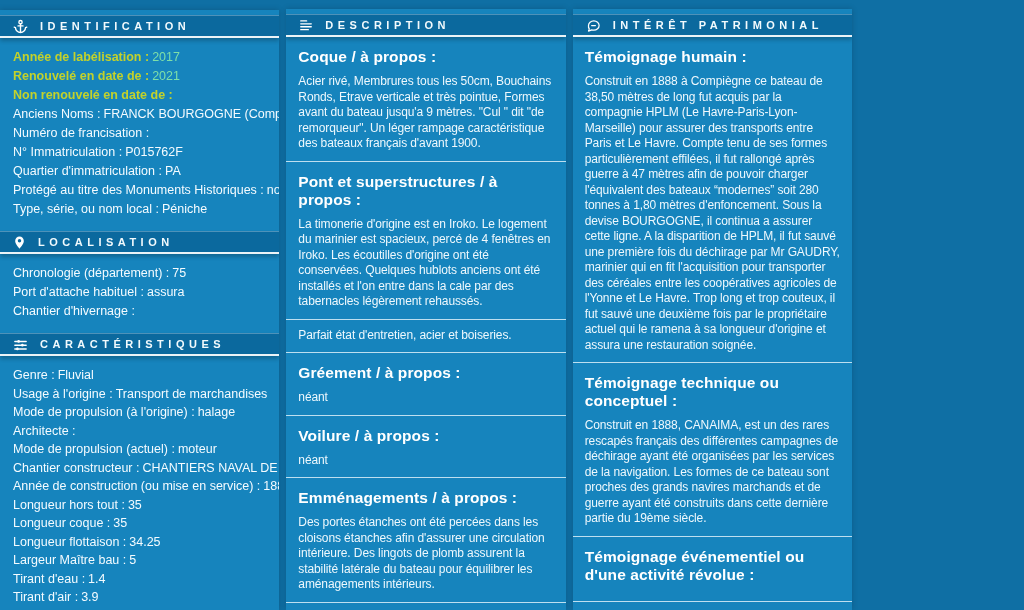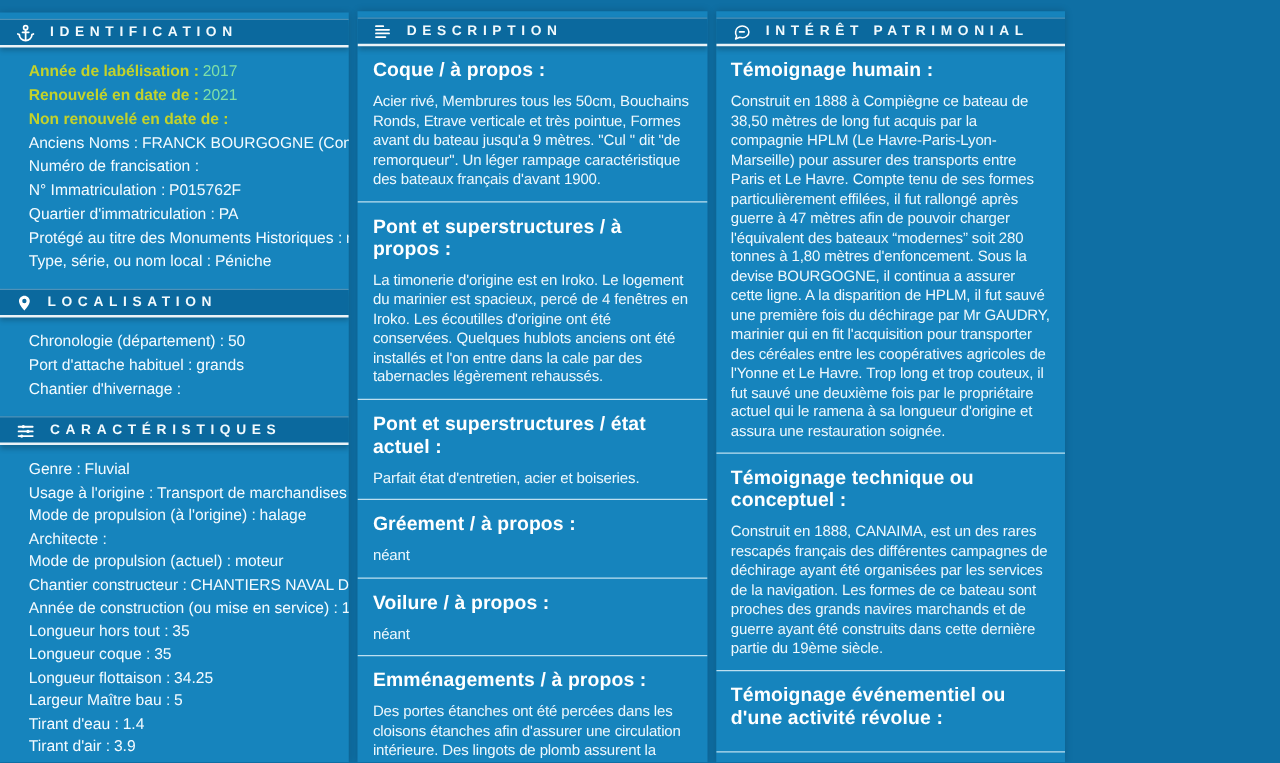--- a/index.html
+++ b/index.html
@@ -28,21 +28,21 @@
     font-size:11px; font-weight:700; letter-spacing:4.5px;
     border-top:1px solid rgba(255,255,255,.28);
     border-bottom:2px solid rgba(255,255,255,.92);
     box-shadow:0 3px 4px rgba(0,0,0,.22);
     text-transform:uppercase;
     white-space:nowrap;
   }
   .hicon { display:flex; align-items:center; }
   .hicon svg { display:block; }
 
-  .fields { padding:13px 23px 9px; }
+  .fields { padding:13px 13px 9px; }
   .field { font-size:12.5px; line-height:13.5px; color:#f4fbff; margin-bottom:5.5px; white-space:nowrap; }
   .caract .field { margin-bottom:5px; }
   .field .fv { margin-left:3px; }
   .field.hl .fl { color: var(--label-yellow, #c3d22b); font-weight:700; }
   .field.hl .fv { color: var(--value-green, #7edfa8); }
 
   .sections { padding:0; }
   .sec { padding:8px 12px 9px; border-bottom:1px solid rgba(231,246,253,.8); }
   .sec:last-child { border-bottom:none; }
   .sec h2 {
@@ -82,22 +82,22 @@
 
     <header class="panel-header">
       <span class="hicon">
         <svg width="13" height="15" viewBox="0 0 24 24" fill="#ffffff">
           <path d="M12 1 C7.6 1 4 4.6 4 9 c0 6 8 14 8 14 s8 -8 8 -14 c0 -4.4 -3.6 -8 -8 -8 z M12 12 a3.2 3.2 0 1 1 0 -6.4 a3.2 3.2 0 0 1 0 6.4 z"></path>
         </svg>
       </span>
       <span class="htitle">LOCALISATION</span>
     </header>
     <div class="fields">
-      <div class="field"><span class="fl">Chronologie (département) :</span><span class="fv">50</span></div>
-      <div class="field"><span class="fl">Port d'attache habituel :</span><span class="fv">grands</span></div>
+      <div class="field"><span class="fl">Chronologie (département) :</span><span class="fv">75</span></div>
+      <div class="field"><span class="fl">Port d'attache habituel :</span><span class="fv">assura</span></div>
       <div class="field"><span class="fl">Chantier d'hivernage :</span><span class="fv"></span></div>
     </div>
 
     <header class="panel-header">
       <span class="hicon">
         <svg width="15" height="15" viewBox="0 0 24 24" fill="none" stroke="#ffffff" stroke-width="2.4" stroke-linecap="round">
           <line x1="3" y1="7" x2="21" y2="7"></line>
             <circle cx="9" cy="7" r="2.1" fill="#ffffff" stroke="none"></circle>
           <line x1="3" y1="13" x2="21" y2="13"></line>
             <circle cx="15" cy="13" r="2.1" fill="#ffffff" stroke="none"></circle>
@@ -140,21 +140,20 @@
     <div class="sections">
       <article class="sec">
         <h2>Coque / à propos :</h2>
         <p>Acier rivé, Membrures tous les 50cm, Bouchains Ronds, Etrave verticale et très pointue, Formes avant du bateau jusqu'a 9 mètres. "Cul " dit "de remorqueur". Un léger rampage caractéristique des bateaux français d'avant 1900.</p>
       </article>
       <article class="sec">
         <h2>Pont et superstructures / à propos :</h2>
         <p>La timonerie d'origine est en Iroko. Le logement du marinier est spacieux, percé de 4 fenêtres en Iroko. Les écoutilles d'origine ont été conservées. Quelques hublots anciens ont été installés et l'on entre dans la cale par des tabernacles légèrement rehaussés.</p>
       </article>
       <article class="sec">
-        <h2>Pont et superstructures / état actuel :</h2>
         <p>Parfait état d'entretien, acier et boiseries.</p>
       </article>
       <article class="sec">
         <h2>Gréement / à propos :</h2>
         <p>néant</p>
       </article>
       <article class="sec">
         <h2>Voilure / à propos :</h2>
         <p>néant</p>
       </article>

